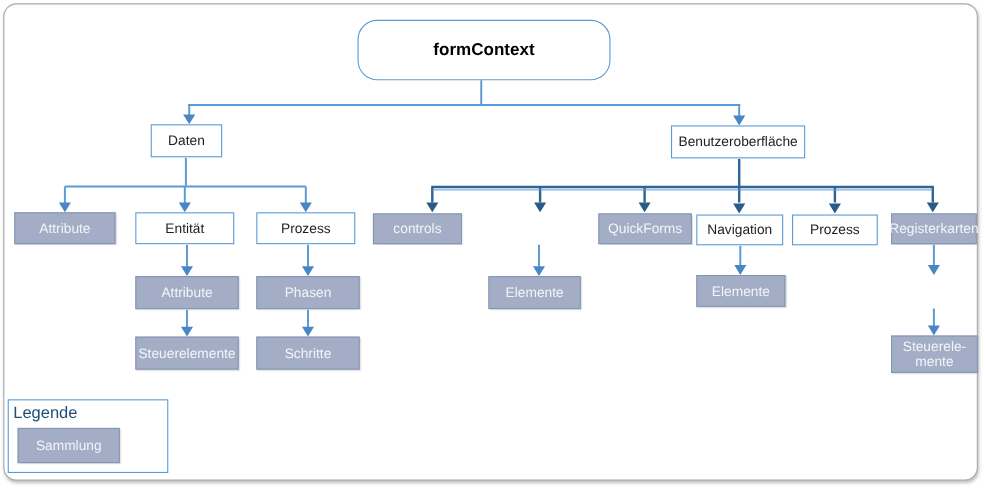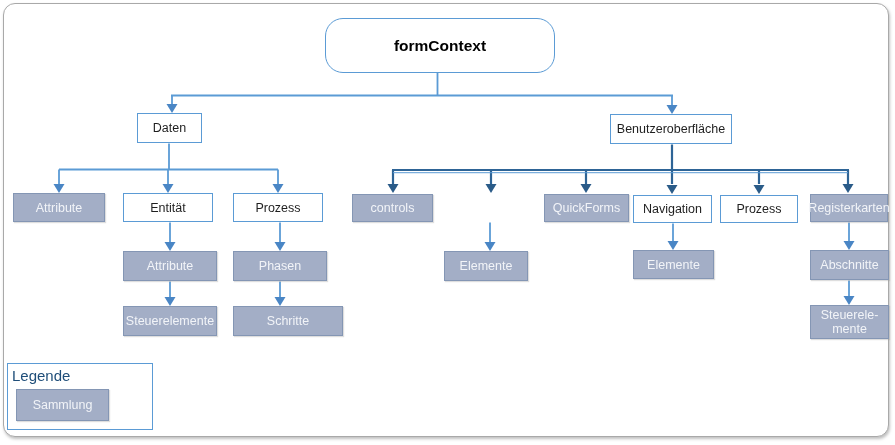--- a/index.html
+++ b/index.html
@@ -77,32 +77,31 @@
     <div class="t">formContext</div>
   </div>
 
   <div class="node white" style="left:137px;top:113px;width:65px;height:30px;">Daten</div>
   <div class="node white" style="left:610px;top:114px;width:122px;height:30px;">Benutzeroberfläche</div>
 
   <div class="node filled" style="left:13px;top:193px;width:92px;height:29px;">Attribute</div>
   <div class="node white" style="left:123px;top:193px;width:90px;height:29px;">Entität</div>
   <div class="node white" style="left:233px;top:193px;width:90px;height:29px;">Prozess</div>
 
-  <div class="node filled" style="left:352px;top:194px;width:81px;height:28px;">controls</div>
+  <div class="node filled" style="left:339px;top:194px;width:81px;height:28px;">controls</div>
   <div class="node filled" style="left:544px;top:194px;width:85px;height:28px;">QuickForms</div>
   <div class="node white" style="left:633px;top:195px;width:79px;height:28px;">Navigation</div>
   <div class="node white" style="left:720px;top:195px;width:78px;height:28px;">Prozess</div>
   <div class="node filled" style="left:810px;top:194px;width:78px;height:28px;">Registerkarten</div>
 
   <div class="node filled" style="left:123px;top:251px;width:94px;height:30px;">Attribute</div>
   <div class="node filled" style="left:233px;top:251px;width:94px;height:30px;">Phasen</div>
   <div class="node filled" style="left:444px;top:251px;width:84px;height:30px;">Elemente</div>
   <div class="node filled" style="left:633px;top:250px;width:81px;height:29px;">Elemente</div>
-  <div class="node filled" style="left:810px;top:250px;width:79px;height:30px;">Abschnitte</div>
   <div class="node filled" style="left:123px;top:306px;width:94px;height:30px;">Steuerelemente</div>
-  <div class="node filled" style="left:233px;top:306px;width:110px;height:30px;">Schritte</div>
+  <div class="node filled" style="left:233px;top:306px;width:94px;height:30px;">Schritte</div>
   <div class="node filled" style="left:810px;top:305px;width:79px;height:34px;">Steuerele-mente</div>
 
   <div id="legend">
     <div class="cap">Legende</div>
     <div class="node filled swatch">Sammlung</div>
   </div>
 </div>
 
 </body></html>

